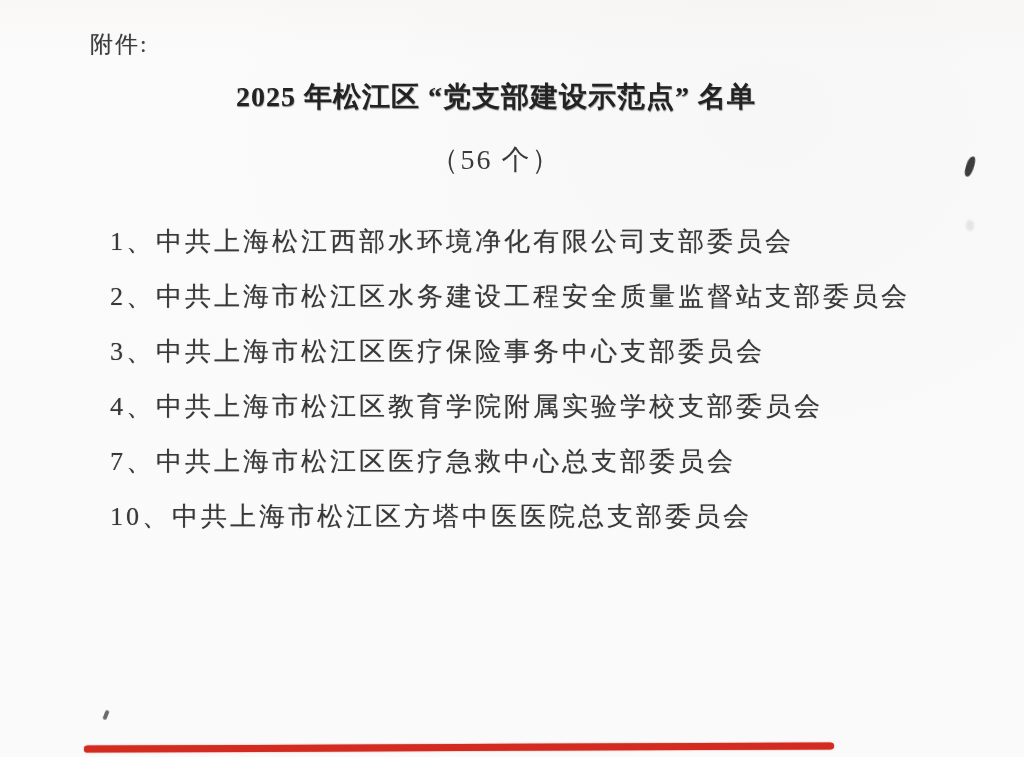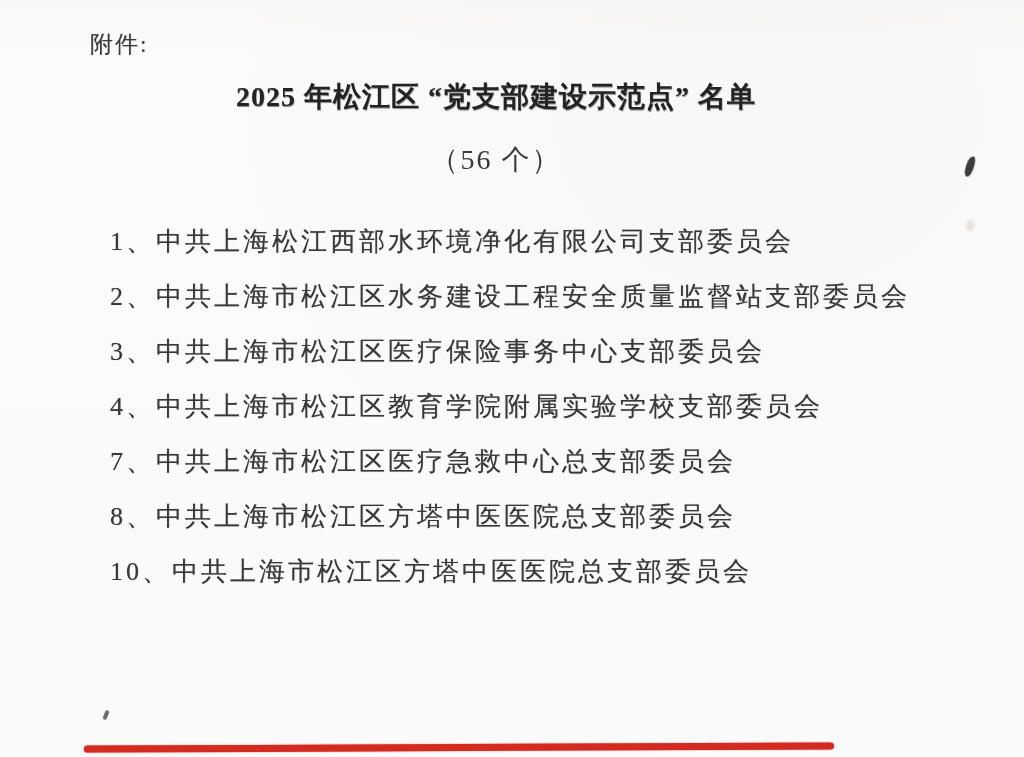--- a/index.html
+++ b/index.html
@@ -138,23 +138,20 @@
     <div class="row scan-text">
       <span class="num">3、</span><span>中共上海市松江区医疗保险事务中心支部委员会</span>
     </div>
     <div class="row scan-text">
       <span class="num">4、</span><span>中共上海市松江区教育学院附属实验学校支部委员会</span>
     </div>
     <div class="row scan-text">
       <span class="num">7、</span><span>中共上海市松江区医疗急救中心总支部委员会</span>
     </div>
     <div class="row scan-text">
-      <span class="num">8、</span><span>中共上海市松江区方塔中医医院总支部委员会</span>
-    </div>
-    <div class="row scan-text">
       <span class="num">10、</span><span>中共上海市松江区方塔中医医院总支部委员会</span>
     </div>
   </div>
 
   <div class="red-underline" style="background: rgb(211, 43, 32);"></div>
 
   <div class="artifact artifact-comma"></div>
   <div class="artifact artifact-faint"></div>
   <div class="artifact artifact-tick"></div>
 

